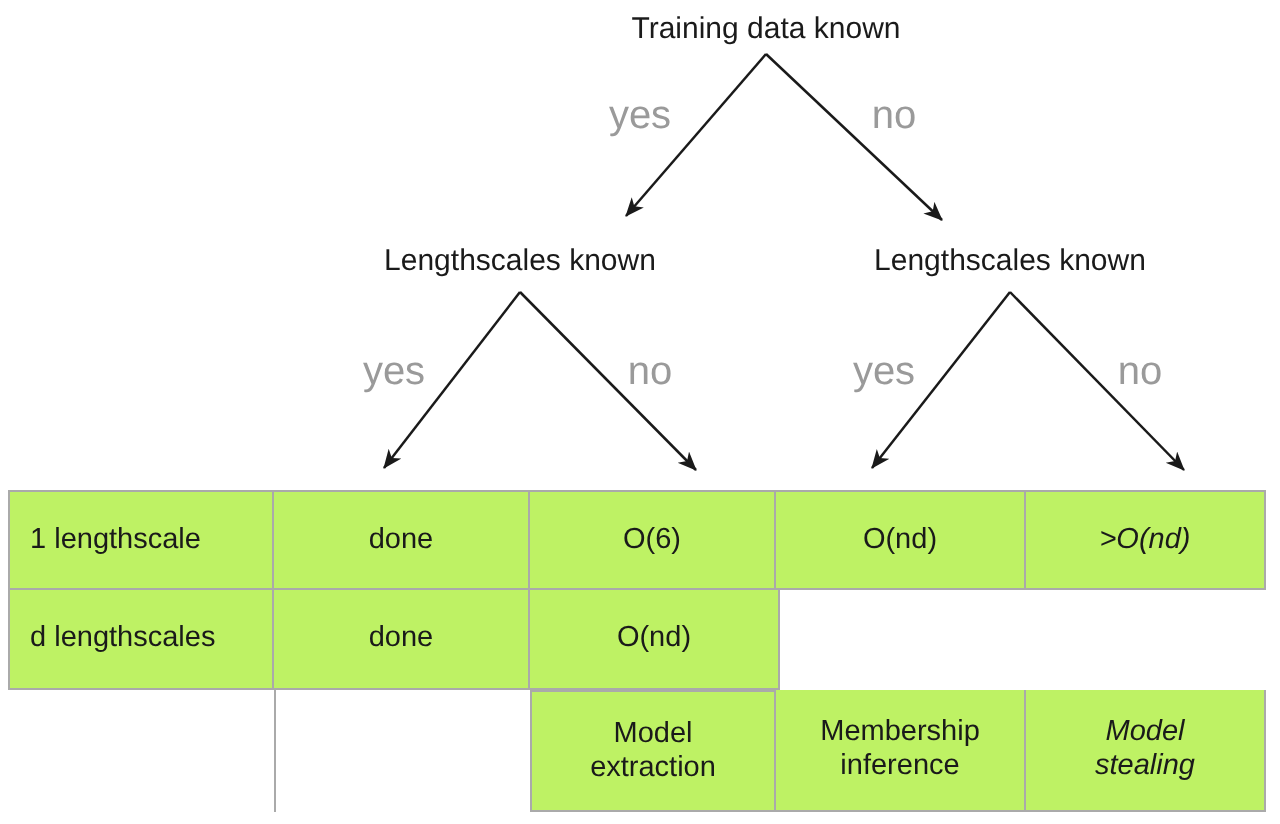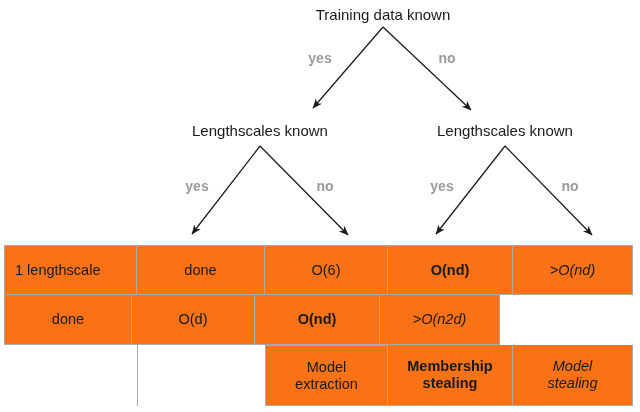--- a/index.html
+++ b/index.html
@@ -38,26 +38,25 @@
     font-size: 15px;
     line-height: 18px;
     color: #1a1a1a;
     white-space: nowrap;
     text-align: center;
     transform: translateX(-50%);
   }
 
   .edge-label {
     position: absolute;
-    font-size: 14px;
+    font-size: 20px;
     line-height: 16px;
     color: #9a9a9a;
     white-space: nowrap;
     transform: translateX(-50%);
-    font-weight: bold;
   }
 
   
   .matrix {
     position: absolute;
     left: 4px;
     top: 245px;
     width: 629px;
     height: 161px;
   }
@@ -76,32 +75,32 @@
   .cell {
     box-sizing: border-box;
     display: flex;
     align-items: center;
     justify-content: center;
     font-size: 14.5px;
     line-height: 17px;
     text-align: center;
     color: #1a1a1a;
     border: 1px solid #aaaaaa;
-    background: #f97316;
+    background: #bef264;
     white-space: pre-line;
   }
   .cell.ghost {
     border: none;
     background: transparent;
   }
   
   .c1 { width: 133px; justify-content: flex-start; padding-left: 10px; text-align: left; }
   .c2 { width: 128px; }
   .c3 { width: 123px; }
-  .c4 { width: 125px; font-weight: bold; }
+  .c4 { width: 125px; }
   .c5 { width: 120px; font-style: italic; }
 
   
   .mrow .cell + .cell { border-left: none; }
   .mrow.r2 .cell, .mrow.r3 .cell { border-top: none; }
   .mrow.r3 .cell.ghost + .cell { border-left: 1px solid #aaaaaa; }
   .mrow.r3 .cell.ghost { border-top: none; }
   .mrow.r3 .c3 { border-top: 1px solid #aaaaaa; }
 </style>
 </head>
@@ -142,32 +141,31 @@
 
     <div class="mrow r1">
       <div class="cell c1">1 lengthscale</div>
       <div class="cell c2">done</div>
       <div class="cell c3">O(6)</div>
       <div class="cell c4">O(nd)</div>
       <div class="cell c5">&gt;O(nd)</div>
     </div>
 
     <div class="mrow r2">
+      <div class="cell c1">d lengthscales</div>
       <div class="cell c2">done</div>
-      <div class="cell c3">O(d)</div>
       <div class="cell c4">O(nd)</div>
-      <div class="cell c5">&gt;O(n2d)</div>
     </div>
 
     <div class="mrow r3">
       <div class="cell c1 ghost"></div>
       <div class="cell c2 ghost"></div>
       <div class="cell c3">Model
 extraction</div>
       <div class="cell c4">Membership
-stealing</div>
+inference</div>
       <div class="cell c5">Model
 stealing</div>
     </div>
 
   </div>
 
 </div>
 
 </body></html>

